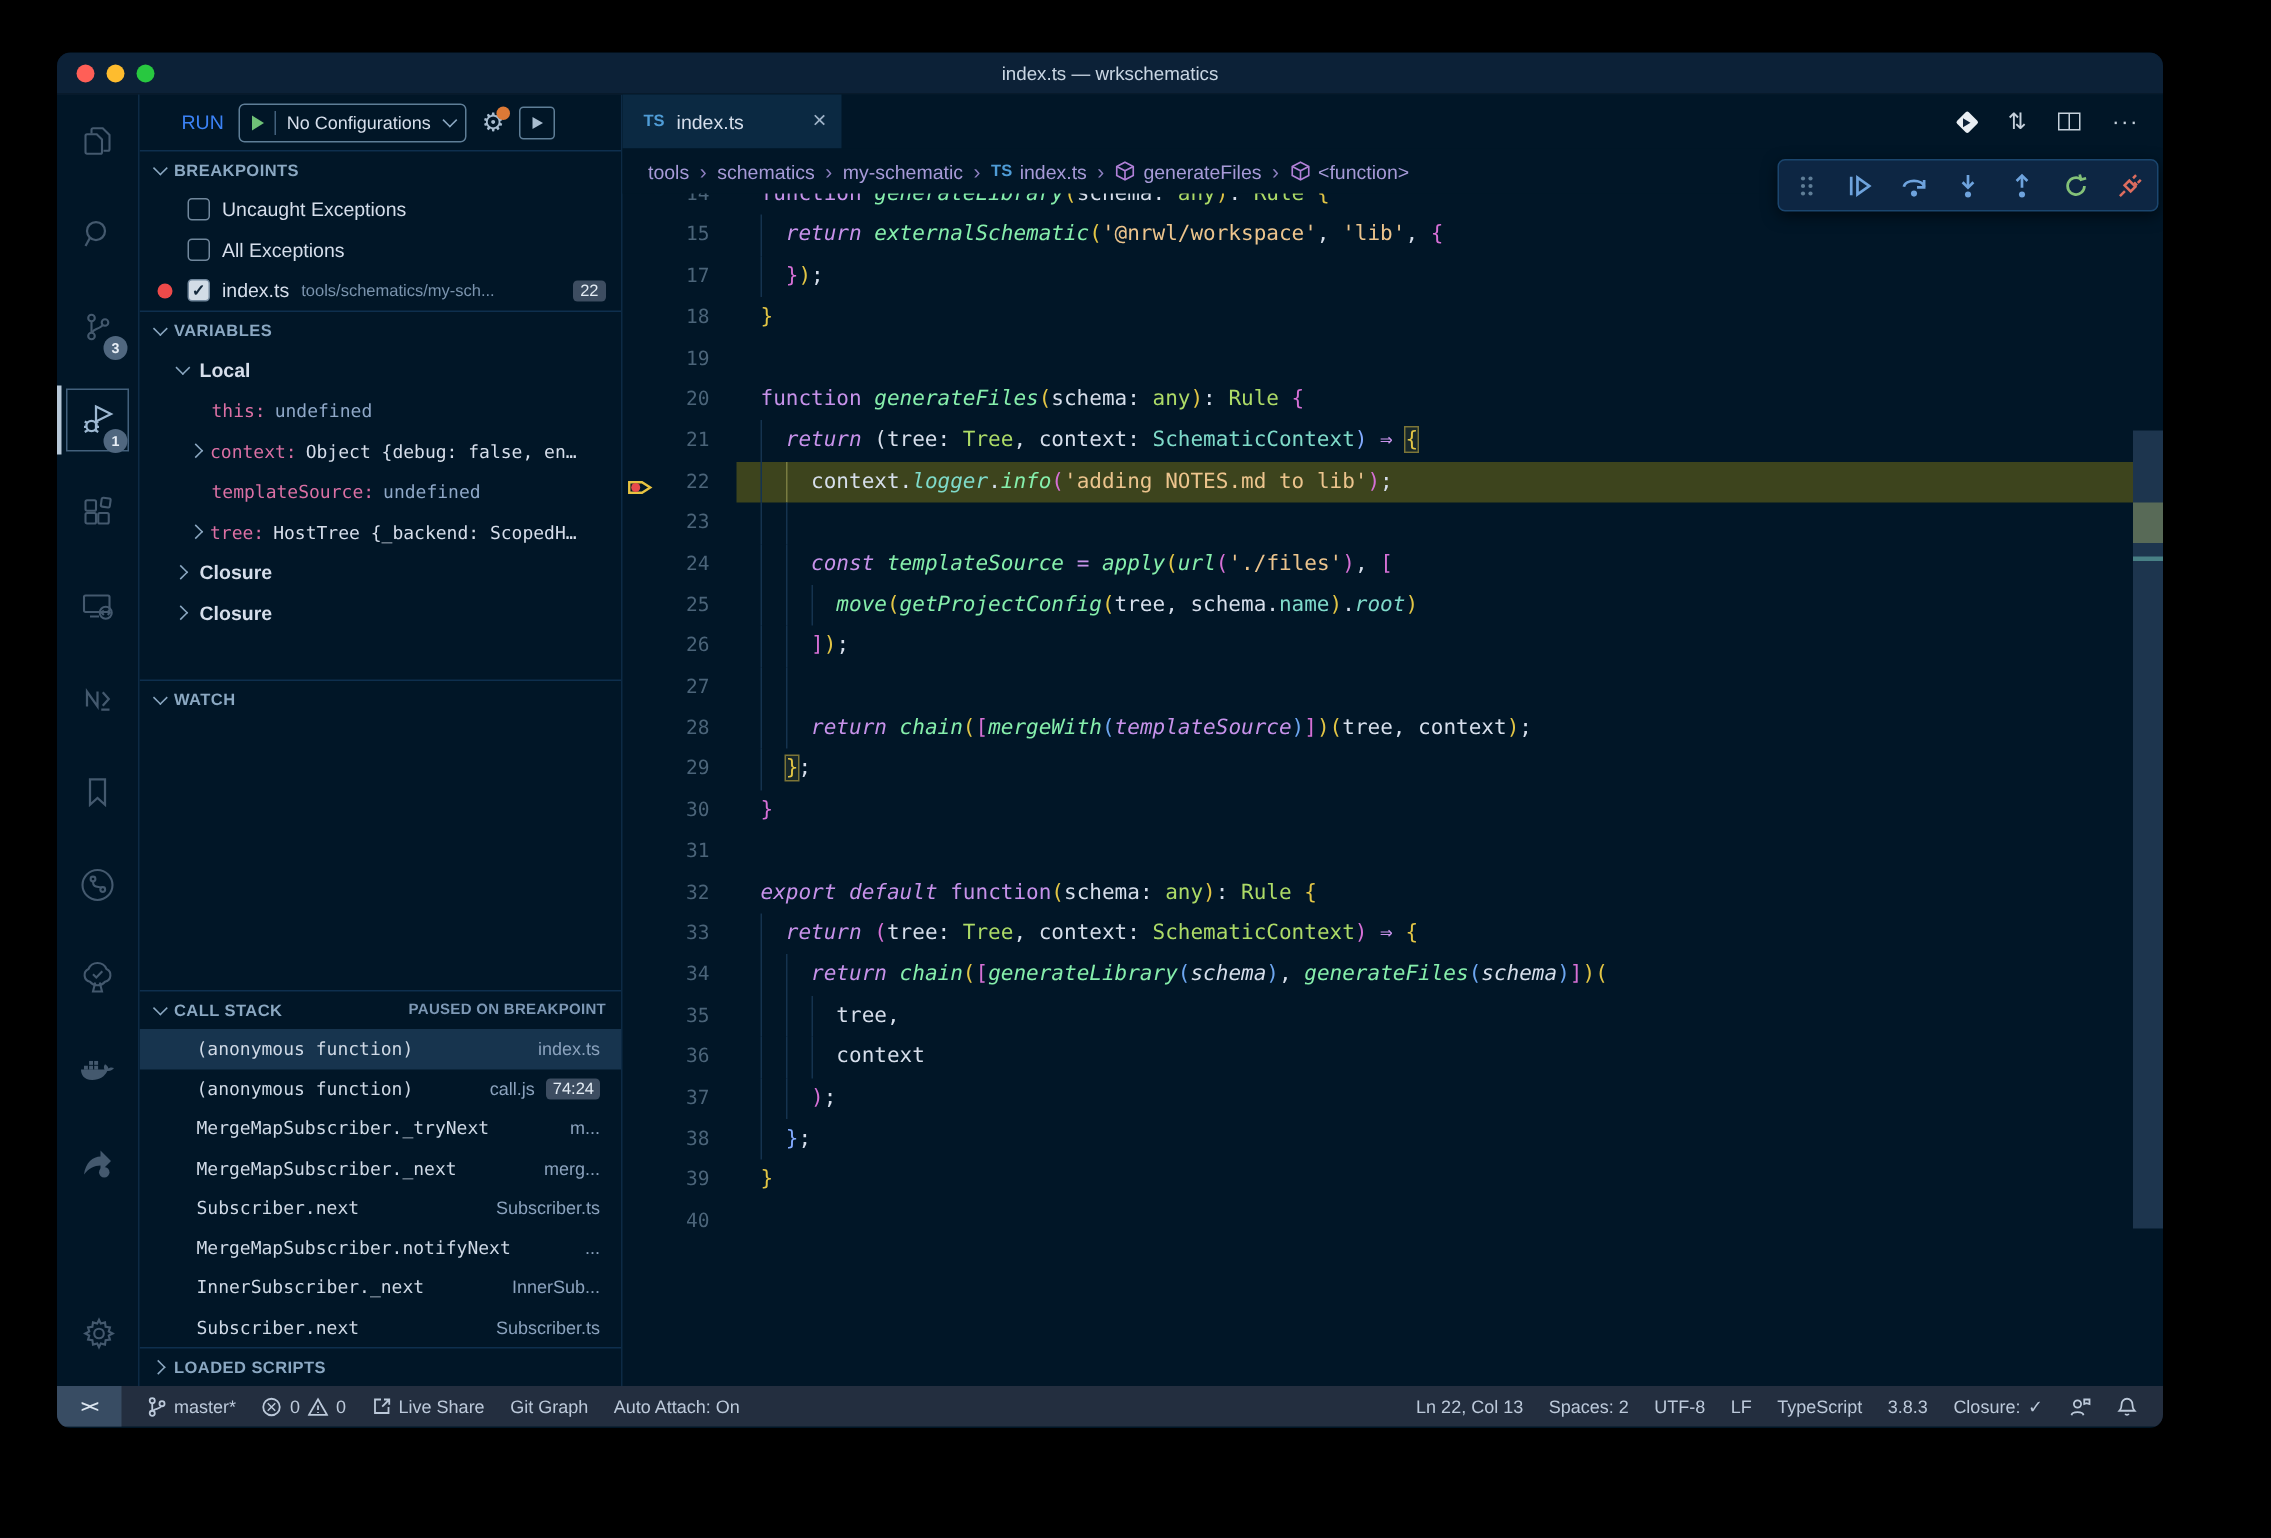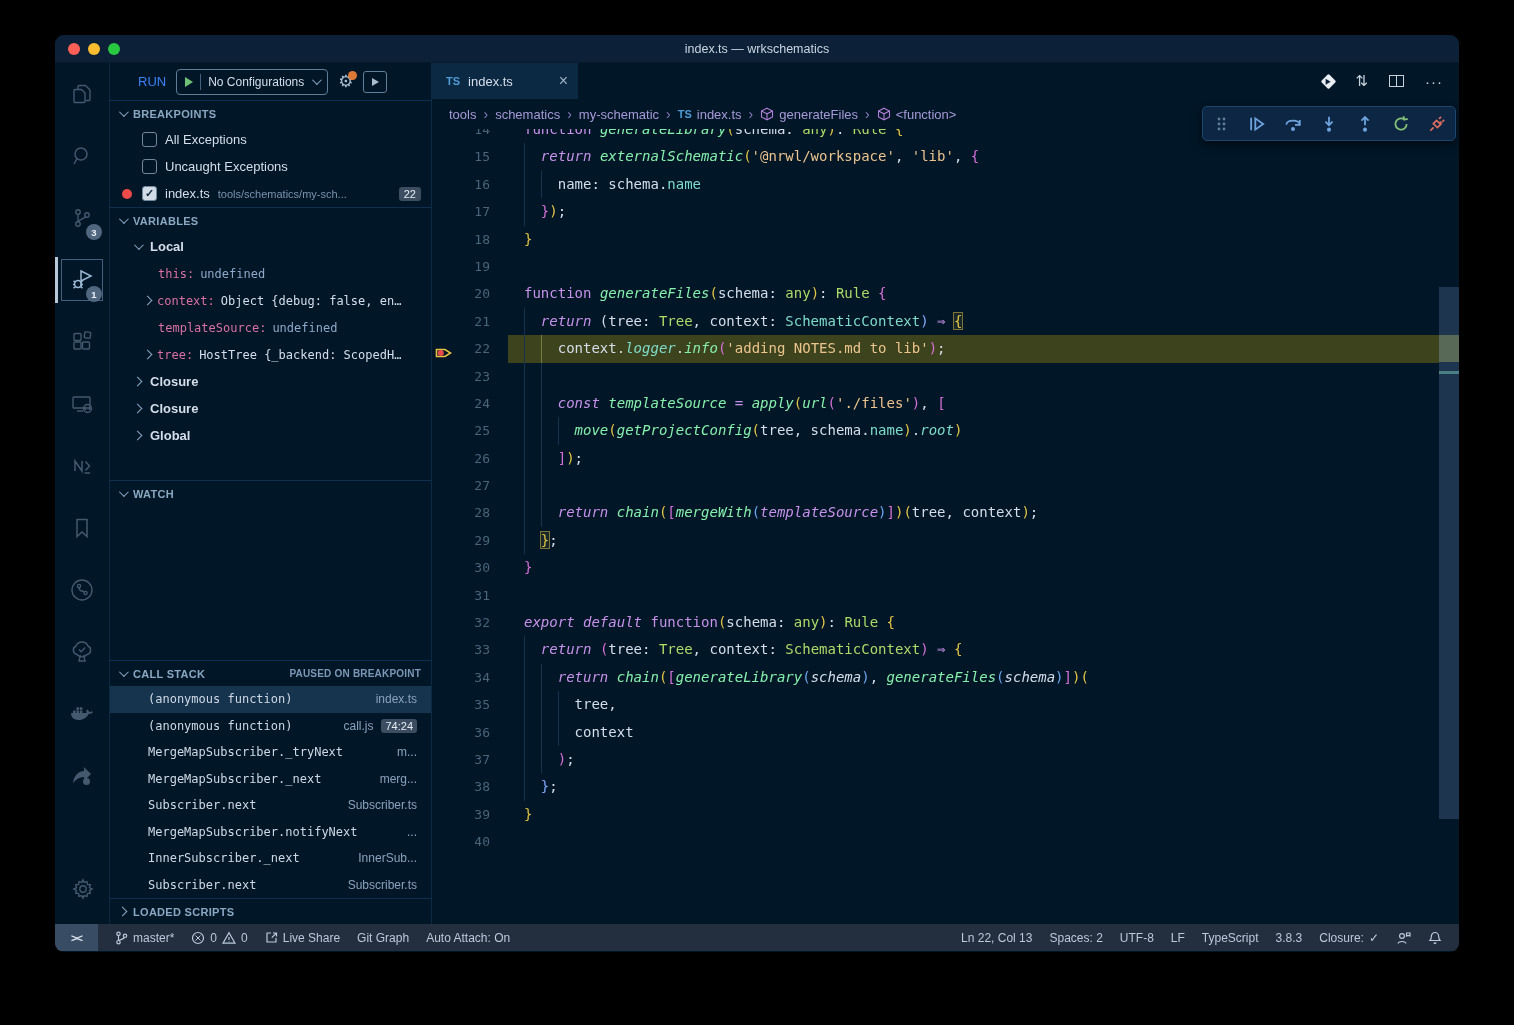--- a/index.html
+++ b/index.html
@@ -1,19 +1,19 @@
 <!DOCTYPE html>
 <html><head>
 <meta charset="utf-8">
 <style>
   * { margin:0; padding:0; box-sizing:border-box; }
   html,body { width:1514px; height:1025px; background:#000; overflow:hidden;
               font-family:"Liberation Sans", sans-serif; }
 
-  #window { position:absolute; left:55px; top:35px; width:1404px; height:917px;
+  #window { position:absolute; left:38px; top:35px; width:1404px; height:917px;
             background:#011627; border-radius:9px; overflow:hidden;
             box-shadow:0 25px 70px rgba(0,0,0,.75); }
 
   
   .titlebar { height:28px; background:#0c2137; display:flex; align-items:center;
               justify-content:center; position:relative; border-bottom:1px solid #081a2b; }
   .traffic { position:absolute; left:13px; top:8px; display:flex; gap:8px; }
   .tl { width:12px; height:12px; border-radius:50%; }
   .tl.r{ background:#ff5f57; } .tl.y{ background:#febc2e; } .tl.g{ background:#28c840; }
   .win-title { font-size:12.5px; color:#c9d6e3; }
@@ -315,25 +315,25 @@
           </span>
       </div>
 
       <div class="sec-header">
         <span class="chev down"></span>
         <span>BREAKPOINTS</span>
       </div>
       <div id="bp-list">
           <div class="bp-row">
             <span class="cb"></span>
-            <span>All Exceptions</span>
+            <span>Uncaught Exceptions</span>
           </div>
           <div class="bp-row">
             <span class="cb"></span>
-            <span>Uncaught Exceptions</span>
+            <span>All Exceptions</span>
           </div>
           <div class="bp-row">
             <span class="bp-dot"></span>
             <span class="cb checked">✓</span>
             <span>index.ts</span>
             <span class="bp-path">tools/schematics/my-sch...</span>
             <span class="pill-badge">22</span>
           </div>
         </div>
 
@@ -364,24 +364,20 @@
             <span class="var-name">tree:</span>
             <span class="var-val obj">HostTree {_backend: ScopedH…</span>
           </div>
           <div class="scope-row">
             <span class="chev right"></span>
             <span>Closure</span>
           </div>
           <div class="scope-row">
             <span class="chev right"></span>
             <span>Closure</span>
-          </div>
-          <div class="scope-row">
-            <span class="chev right"></span>
-            <span>Global</span>
           </div>
         </div>
       <div class="vars-space"></div>
 
       <div class="sec-header">
         <span class="chev down"></span>
         <span>WATCH</span>
       </div>
       <div class="watch-space"></div>
 
@@ -479,21 +475,20 @@
               <path d="M1.5 4 L7 6.8 L12.5 4 M7 6.8 V12.8"></path>
             </svg>
           <span>&lt;function&gt;</span>
         </span>
       </div>
 
       <div class="code-area">
         <div class="code-lines" id="code-lines">
             <div class="code-line"><span class="ln-num">14</span><span class="code-text"><span class="tk-kk">function</span><span class="tk-p"> </span><span class="tk-f">generateLibrary</span><span class="tk-b1">(</span><span class="tk-d">schema</span><span class="tk-p">: </span><span class="tk-tg">any</span><span class="tk-b1">)</span><span class="tk-p">: </span><span class="tk-tg">Rule</span><span class="tk-p"> </span><span class="tk-b1">{</span></span></div>
             <div class="code-line"><div class="guide g" style="left: 92px;"></div><span class="ln-num">15</span><span class="code-text"><span class="tk-p">  </span><span class="tk-k">return</span><span class="tk-p"> </span><span class="tk-f">externalSchematic</span><span class="tk-b1">(</span><span class="tk-s">'@nrwl/workspace'</span><span class="tk-p">, </span><span class="tk-s">'lib'</span><span class="tk-p">, </span><span class="tk-b2">{</span></span></div>
-            <div class="code-line"><div class="guide g" style="left: 92px;"></div><div class="guide g" style="left: 108.86px;"></div><span class="ln-num">16</span><span class="code-text"><span class="tk-p">    </span><span class="tk-d">name</span><span class="tk-p">: </span><span class="tk-d">schema</span><span class="tk-p">.</span><span class="tk-t">name</span></span></div>
             <div class="code-line"><div class="guide g" style="left: 92px;"></div><span class="ln-num">17</span><span class="code-text"><span class="tk-p">  </span><span class="tk-b2">}</span><span class="tk-b1">)</span><span class="tk-p">;</span></span></div>
             <div class="code-line"><span class="ln-num">18</span><span class="code-text"><span class="tk-b1">}</span></span></div>
             <div class="code-line"><span class="ln-num">19</span><span class="code-text"></span></div>
             <div class="code-line"><span class="ln-num">20</span><span class="code-text"><span class="tk-kk">function</span><span class="tk-p"> </span><span class="tk-f">generateFiles</span><span class="tk-b1">(</span><span class="tk-d">schema</span><span class="tk-p">: </span><span class="tk-tg">any</span><span class="tk-b1">)</span><span class="tk-p">: </span><span class="tk-tg">Rule</span><span class="tk-p"> </span><span class="tk-b2">{</span></span></div>
             <div class="code-line"><div class="guide g" style="left: 92px;"></div><span class="ln-num">21</span><span class="code-text"><span class="tk-p">  </span><span class="tk-k">return</span><span class="tk-p"> (</span><span class="tk-d">tree</span><span class="tk-p">: </span><span class="tk-tg">Tree</span><span class="tk-p">, </span><span class="tk-d">context</span><span class="tk-p">: </span><span class="tk-t">SchematicContext</span><span class="tk-bb">)</span><span class="tk-p"> </span><span class="tk-kk">⇒</span><span class="tk-p"> </span><span class="tk-mb">{</span></span></div>
             <div class="code-line current"><div class="guide g" style="left: 92px;"></div><div class="guide ga" style="left: 108.86px;"></div><div class="bp-ico"><svg width="18" height="14" viewBox="0 0 18 14">
                   <path d="M1.5 3.5 h8.5 l5.5 3.5 -5.5 3.5 h-8.5 z" fill="none" stroke="#e8c341" stroke-width="1.6"></path>
                   <circle cx="5.8" cy="7" r="3" fill="#e84b4b"></circle>
                 </svg></div><span class="ln-num">22</span><span class="code-text"><span class="tk-p">    </span><span class="tk-d">context</span><span class="tk-p">.</span><span class="tk-ti">logger</span><span class="tk-p">.</span><span class="tk-f">info</span><span class="tk-b2">(</span><span class="tk-s">'adding NOTES.md to lib'</span><span class="tk-b2">)</span><span class="tk-p">;</span></span></div>
             <div class="code-line"><div class="guide g" style="left: 92px;"></div><div class="guide g" style="left: 108.86px;"></div><span class="ln-num">23</span><span class="code-text"></span></div>

